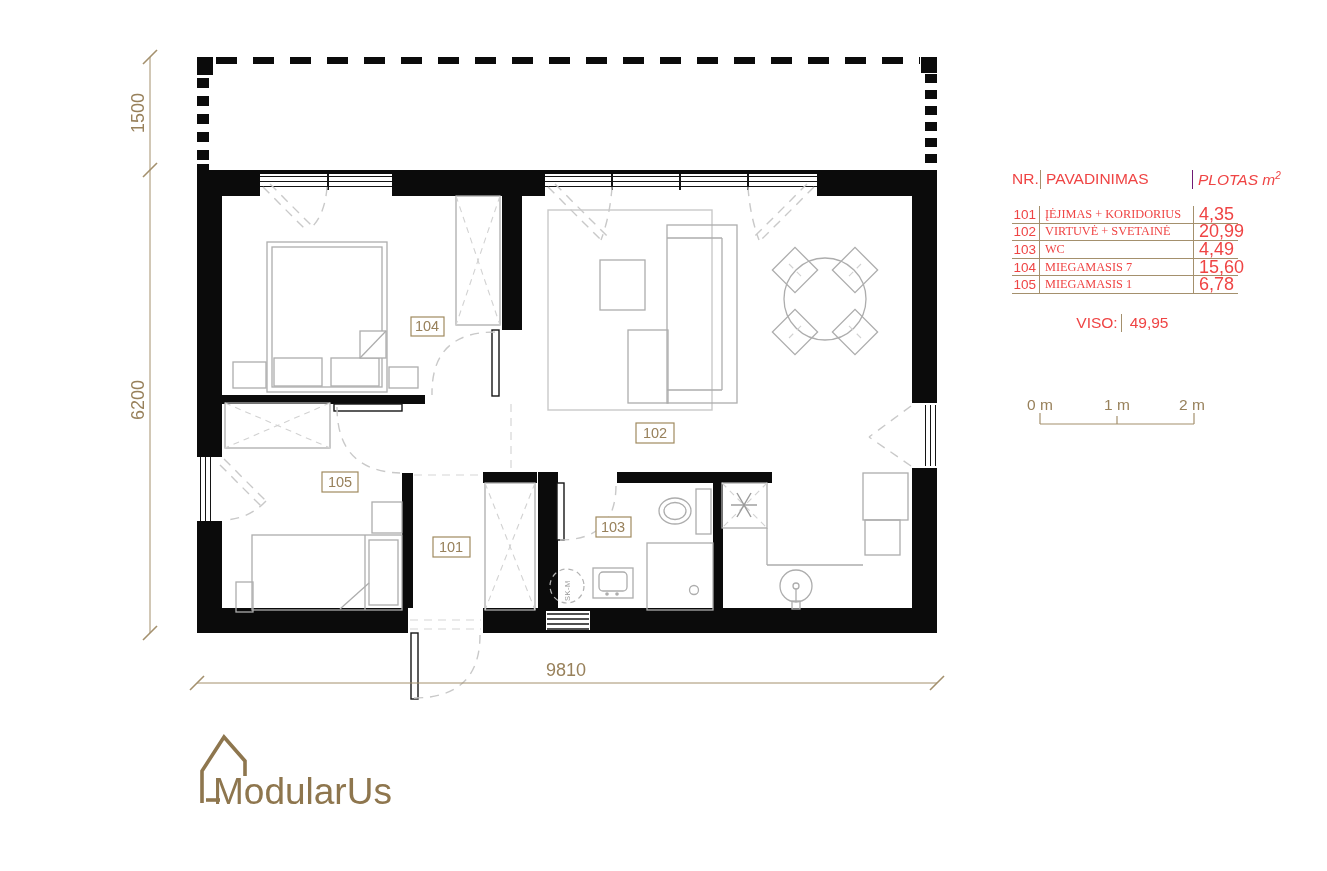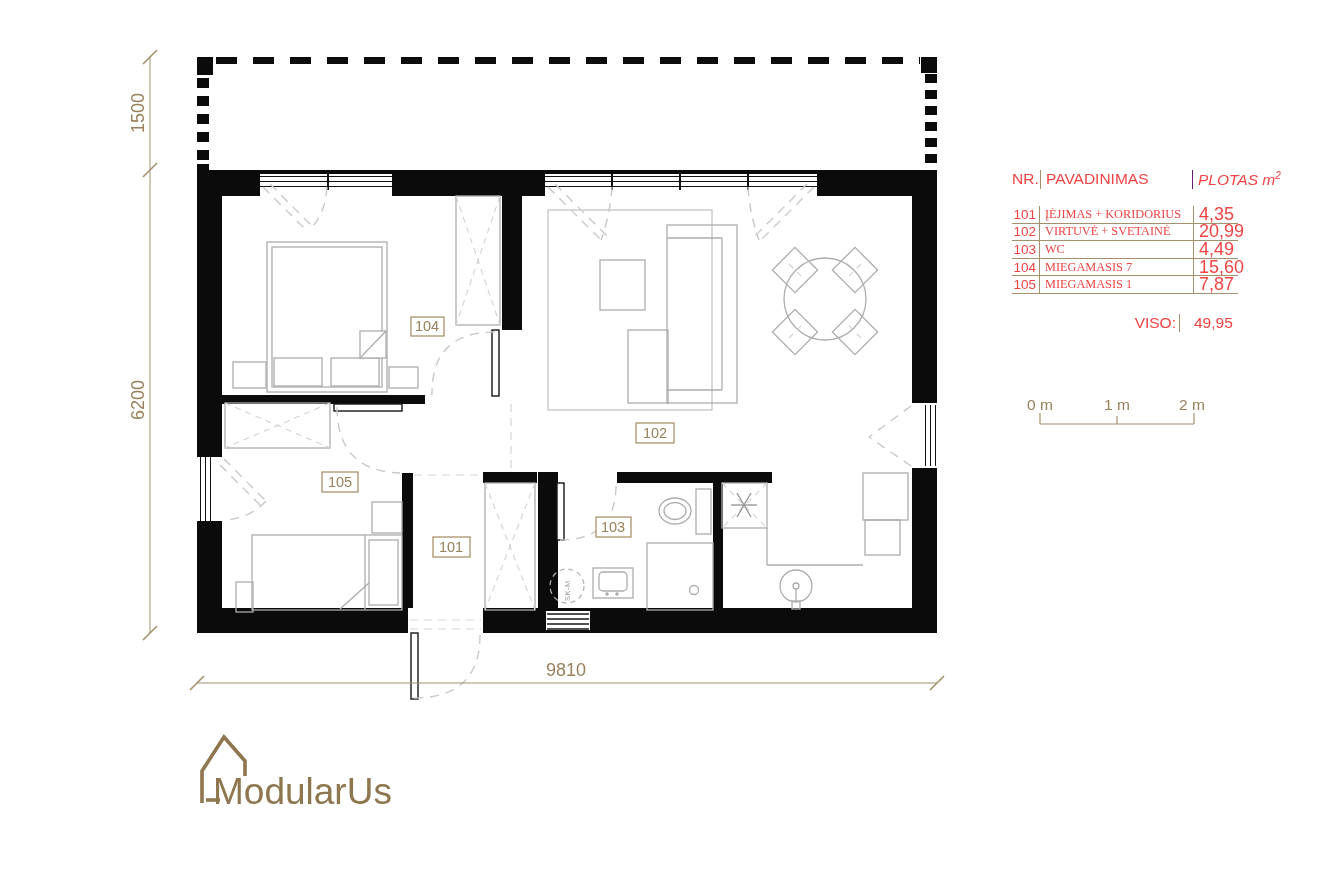--- a/index.html
+++ b/index.html
@@ -32,23 +32,23 @@
   .at-h-name{width:152px;padding-left:5px;border-right:1px solid #701a75;height:19px;box-sizing:border-box;}
   .at-h-area{padding-left:5px;font-style:italic;}
   .at-h-area sup{font-size:10px;}
   .at-rows{margin-top:15px;width:226px;}
   .at-row{display:flex;border-bottom:1px solid #a4906d;height:17.6px;box-sizing:border-box;}
   .c-nr{width:28px;display:flex;align-items:center;justify-content:flex-end;padding-right:3px;
         border-right:1px solid #a4906d;font-size:13.5px;box-sizing:border-box;}
   .c-name{flex:1;display:flex;align-items:center;padding-left:5px;font-size:12.3px;
         border-right:1px solid #a4906d;white-space:nowrap;overflow:hidden;font-family:Liberation Serif, serif;}
   .c-area{width:44px;display:flex;align-items:center;padding-left:5px;font-size:18px;box-sizing:border-box;}
-  .at-total{margin-top:20px;width:226px;display:flex;justify-content:flex-end;height:18px;font-size:15.5px;}
+  .at-total{margin-top:20px;width:226px;display:flex;justify-content:center;height:18px;font-size:15.5px;}
   .t-label{display:flex;align-items:center;padding-right:3px;}
-  .t-value{width:44px;border-left:1px solid #a4906d;padding-left:14px;display:flex;align-items:center;box-sizing:content-box;}
+  .t-value{width:44px;border-left:1px solid #a4906d;padding-left:8px;display:flex;align-items:center;box-sizing:content-box;}
 </style>
 </head>
 <body>
 
 <div class="stage">
 
 <svg width="1327" height="871" viewBox="0 0 1327 871">
 
   <g>
     <line x1="216" y1="60.5" x2="920" y2="60.5" stroke="#0b0b0b" stroke-width="7" stroke-dasharray="21 16"></line>
@@ -313,21 +313,21 @@
       <span class="c-area">4,49</span>
     </div>
     <div class="at-row">
       <span class="c-nr">104</span>
       <span class="c-name">MIEGAMASIS 7</span>
       <span class="c-area">15,60</span>
     </div>
     <div class="at-row">
       <span class="c-nr">105</span>
       <span class="c-name">MIEGAMASIS 1</span>
-      <span class="c-area">7,87</span>
+      <span class="c-area">6,78</span>
     </div>
   </div>
   <div class="at-total">
     <span class="t-label">VISO:</span>
     <span class="t-value">49,95</span>
   </div>
 </div>
 
 </div>
 

